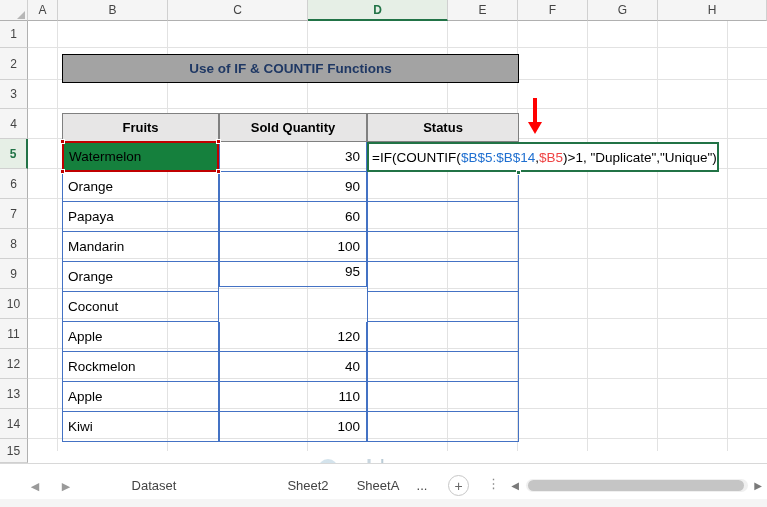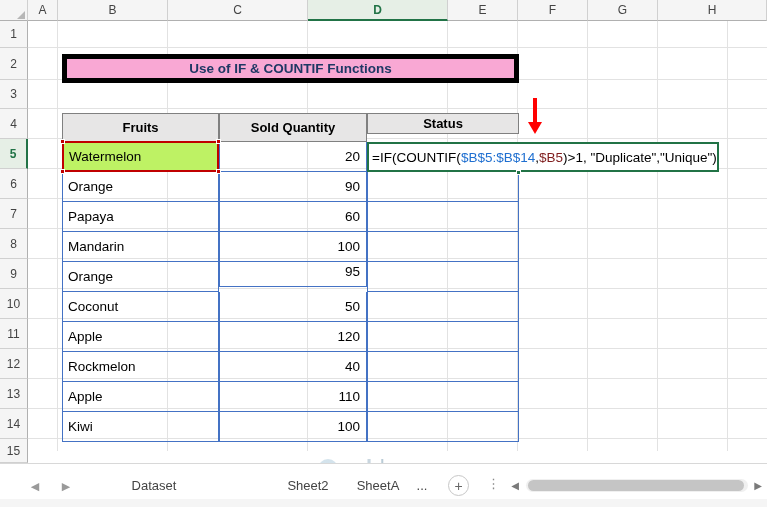--- a/index.html
+++ b/index.html
@@ -59,36 +59,36 @@
   
   .grid{position:absolute;left:28px;top:21px;width:739px;height:430px;}
   .gline-v{position:absolute;top:0;width:1px;background:#e2e2e2;}
   .gline-h{position:absolute;left:0;height:1px;background:#e2e2e2;}
 
   
   .cell{position:absolute;box-sizing:border-box;display:flex;align-items:center;}
   .cell span{display:block;white-space:nowrap;overflow:visible;}
 
   .title-bar{
-    background:#f9a8d4;border:5px solid #000000;
+    background:#a3a3a3;border:1px solid #000000;
     justify-content:center;font-weight:bold;font-size:13.5px;color:#1f3864;
   }
   .hdr{
     background:#e7e6e6;border:1px solid #808080;
     justify-content:center;font-weight:bold;font-size:13px;color:#000;
   }
   .txt{border:1px solid #4472c4;border-top:none;padding-left:5px;font-size:13.5px;}
   .num{border:1px solid #4472c4;border-top:none;justify-content:flex-end;padding-right:6px;font-size:13.5px;}
   .status-cell{border:1px solid #4472c4;border-top:none;}
 
   
   .active-cell{
     position:absolute;
     border:2px solid #c00000;
-    background:#bef264;
+    background:#15803d;
     box-sizing:border-box;
     display:flex;align-items:center;padding-left:5px;
     font-size:13.5px;
   }
   .active-handle{
     position:absolute;width:5px;height:5px;background:#c00000;
     border:1px solid #ffffff;box-sizing:border-box;
   }
 
   
@@ -98,21 +98,21 @@
     box-sizing:border-box;
     background:#ffffff;
     display:flex;align-items:center;
     white-space:nowrap;
     font-size:13.5px;
     padding-left:3px;
     z-index:5;
   }
   .f-black{color:#000;}
   .f-blue{color:#1f6fd0;}
-  .f-red{color:#7f1d1d;}
+  .f-red{color:#ef4444;}
   .fill-handle{
     position:absolute;width:5px;height:5px;background:#217346;
     border:1px solid #ffffff;box-sizing:border-box;z-index:6;
   }
 
   
   .arrow{position:absolute;}
   .arrow .shaft{position:absolute;left:5px;top:0;width:4px;height:26px;background:#ff0000;}
   .arrow .head{
     position:absolute;left:0;top:24px;width:0;height:0;
@@ -280,21 +280,21 @@
   <div class="cell title-bar" style="left:62px;top:54px;width:457px;height:29px;">
     <span>Use of IF &amp; COUNTIF Functions</span>
   </div>
 
   <div class="cell hdr" style="left:62px;top:113px;width:157px;height:29px;">
     <span>Fruits</span>
   </div>
   <div class="cell hdr" style="left:219px;top:113px;width:148px;height:29px;">
     <span>Sold Quantity</span>
   </div>
-  <div class="cell hdr" style="left:367px;top:113px;width:152px;height:21px;">
+  <div class="cell hdr" style="left:367px;top:113px;width:152px;height:29px;">
     <span>Status</span>
   </div>
 
   <div class="cell txt" style="left:62px;top:172px;width:157px;height:30px;">
       <span>Orange</span>
     </div>
   <div class="cell txt" style="left:62px;top:202px;width:157px;height:30px;">
       <span>Papaya</span>
     </div>
   <div class="cell txt" style="left:62px;top:232px;width:157px;height:30px;">
@@ -313,36 +313,33 @@
       <span>Rockmelon</span>
     </div>
   <div class="cell txt" style="left:62px;top:382px;width:157px;height:30px;">
       <span>Apple</span>
     </div>
   <div class="cell txt" style="left:62px;top:412px;width:157px;height:30px;">
       <span>Kiwi</span>
     </div>
 
   <div class="cell num" style="left:219px;top:142px;width:148px;height:30px;">
-      <span>20</span>
+      <span>30</span>
     </div>
   <div class="cell num" style="left:219px;top:172px;width:148px;height:30px;">
       <span>90</span>
     </div>
   <div class="cell num" style="left:219px;top:202px;width:148px;height:30px;">
       <span>60</span>
     </div>
   <div class="cell num" style="left:219px;top:232px;width:148px;height:30px;">
       <span>100</span>
     </div>
   <div class="cell num" style="left:219px;top:257px;width:148px;height:30px;">
       <span>95</span>
-    </div>
-  <div class="cell num" style="left:219px;top:292px;width:148px;height:30px;">
-      <span>50</span>
     </div>
   <div class="cell num" style="left:219px;top:322px;width:148px;height:30px;">
       <span>120</span>
     </div>
   <div class="cell num" style="left:219px;top:352px;width:148px;height:30px;">
       <span>40</span>
     </div>
   <div class="cell num" style="left:219px;top:382px;width:148px;height:30px;">
       <span>110</span>
     </div>

